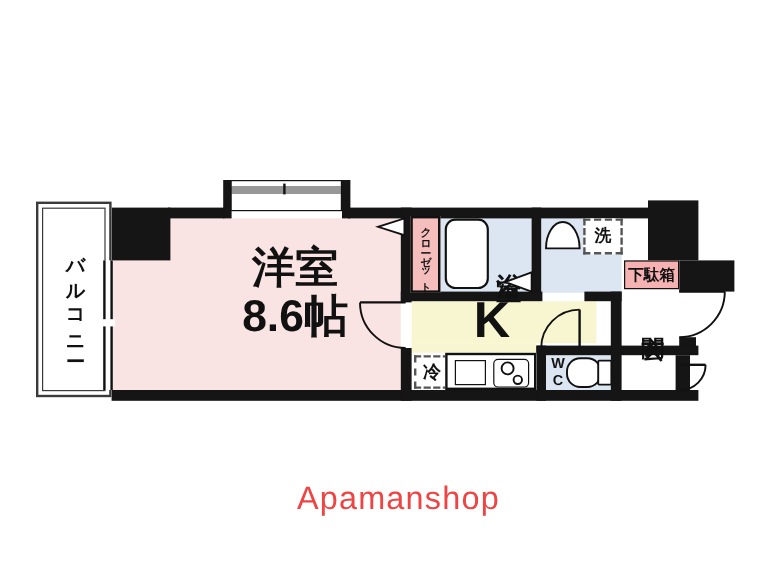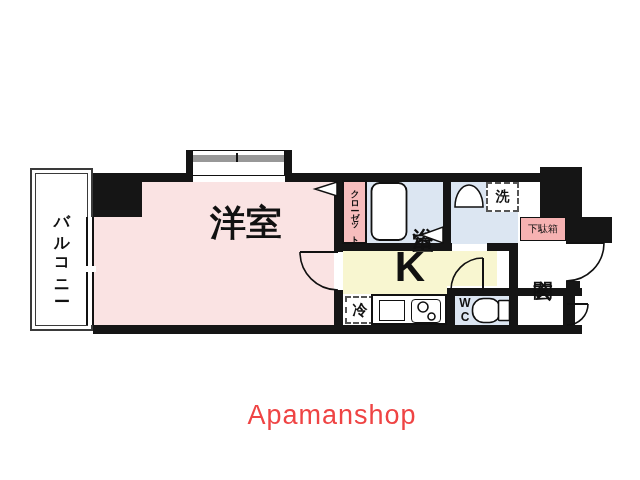--- a/index.html
+++ b/index.html
@@ -59,20 +59,21 @@
 
   <div class="abs" style="left:86px;top:217px;width:8px;height:108px;background:#fff;border-left:2px solid #111;border-right:2px solid #111;"></div>
   <div class="abs" style="left:84px;top:266px;width:12px;height:6px;background:#fff;"></div>
 
   <div class="abs center" style="left:342px;top:180px;width:25px;height:64px;background:#f6bdbd;border:2px solid #111;">
     <span class="vt lbl" style="font-size:9px;font-weight:700;letter-spacing:1px;">クローゼット</span>
   </div>
 
   <div class="abs lbl" style="left:93px;top:203px;width:286px;text-align:center;font-weight:700;line-height:1.12;padding-left:20px;">
     <div style="font-size:36px;">洋室</div>
+    <div style="font-size:37px;">8.6帖</div>
   </div>
 
   <div class="abs center" style="left:408px;top:184px;width:30px;height:58px;">
     <span class="vt lbl" style="font-size:21px;font-weight:700;letter-spacing:2px;">浴室</span>
   </div>
 
 
   <div class="abs center" style="left:486px;top:182px;width:33px;height:30px;background:#fff;border:2px dashed #555;">
     <span class="lbl" style="font-size:14px;font-weight:700;">洗</span>
   </div>
@@ -86,21 +87,21 @@
   <div class="abs" style="left:371px;top:294px;width:76px;height:31px;background:#fff;border:2px solid #111;"></div>
   <div class="abs" style="left:379px;top:300px;width:26px;height:21px;background:#fff;border:1.5px solid #111;"></div>
   <div class="abs" style="left:411px;top:299px;width:30px;height:24px;background:#fff;border:1.5px solid #111;border-radius:4px;"></div>
 
   <div class="abs lbl" style="left:457px;top:297px;width:16px;text-align:center;font-size:12px;font-weight:700;line-height:1.15;">
     <div>W</div>
     <div>C</div>
   </div>
 
   <div class="abs center" style="left:520px;top:217px;width:46px;height:24px;background:#f6b2b2;border:1px solid #111;">
-    <span class="lbl" style="font-size:10px;font-weight:400;">下駄箱</span>
+    <span class="lbl" style="font-size:13px;font-weight:700;">下駄箱</span>
   </div>
 
   <div class="abs center" style="left:520px;top:243px;width:46px;height:45px;">
     <span class="vt lbl" style="font-size:19px;font-weight:700;letter-spacing:1px;">玄関</span>
   </div>
 
 
   <svg class="overlay" width="640" height="480" viewBox="0 0 640 480">
 
     <rect x="371.5" y="183" width="35" height="57" rx="8" fill="#fff" stroke="#111" stroke-width="1.8"></rect>

